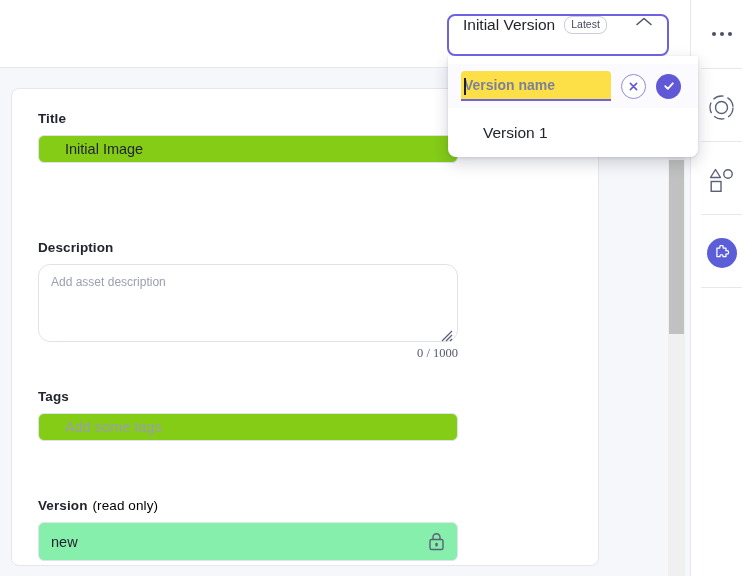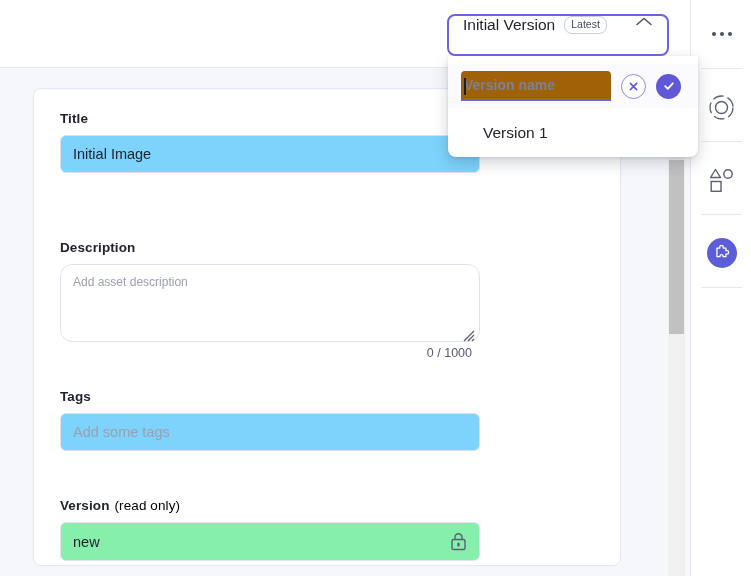--- a/index.html
+++ b/index.html
@@ -26,59 +26,58 @@
     width: 690px; height: 508px;
     background: #f6f7fb;
   }
 
   .form-card {
     position: absolute; left: 11px; top: 20px;
     width: 588px; height: 478px;
     background: #ffffff;
     border: 1px solid #e4e6f0;
     border-radius: 8px;
-    margin-left: 22px;
   }
 
   .field { position: absolute; left: 26px; width: 420px; }
   .field-label {
     font-size: 13.5px; font-weight: 700; color: #22242e;
     letter-spacing: .1px; margin-bottom: 9px;
   }
   .field-label .muted { font-weight: 400; color: #000000; margin-left: 5px; }
 
   .text-input {
-    width: 420px; height: 38px;
+    width: 420px; height: 28px;
     border: 1px solid #dfe2ee; border-radius: 6px;
-    background: #7dd3fc;
+    background: #84cc16;
     font-family: "Liberation Sans", sans-serif;
     font-size: 14.5px; color: #22242e;
-    padding: 0 12px;
+    padding: 0 26px;
     outline: none;
   }
   .text-input::placeholder { color: #9b9fae; }
 
   .textarea-wrap { position: relative; width: 420px; }
   .textarea {
     width: 420px; height: 78px;
     border: 1px solid #dfe2ee; border-radius: 12px;
     background: #ffffff;
     font-family: "Liberation Sans", sans-serif;
     font-size: 12px; color: #22242e;
     padding: 10px 12px;
     resize: none; outline: none;
   }
   .textarea::placeholder { color: #9b9fae; }
   .resize-grip {
     position: absolute; right: 4px; bottom: 3px;
     width: 16px; height: 16px; pointer-events: none;
   }
   .counter {
-    position: absolute; right: 8px; top: 82px;
-    font-size: 12.5px; color: #565a6b;
+    position: absolute; right: 0; top: 82px;
+    font-size: 12.5px; color: #565a6b; font-family: Liberation Serif, serif;
   }
 
   .readonly-input {
     width: 420px; height: 39px;
     border: 1px solid #e1e4ef; border-radius: 6px;
     background: #86efac;
     font-size: 14.5px; color: #22242e;
     padding: 0 12px;
     display: flex; align-items: center;
   }
@@ -149,21 +148,21 @@
     position: absolute; left: 0; top: 8px;
     width: 250px; height: 44px;
     display: flex; align-items: center; gap: 10px;
     padding: 0 13px;
     background: #fafaff;
   }
   .version-name-input {
     width: 150px; height: 30px;
     border: none; border-bottom: 2px solid #6d62e0;
     border-radius: 4px 4px 0 0;
-    background: #a16207;
+    background: #fde047;
     font-family: "Liberation Sans", sans-serif;
     font-size: 14px; font-weight: 700; color: #22242e;
     padding: 0 2px 0 3px;
     outline: none;
   }
   .version-name-input::placeholder { color: #7c8199; font-weight: 700; }
   .caret {
     position: absolute; left: 464px; top: 78px;
     width: 2px; height: 17px; background: #1c1e28; z-index: 45;
   }

